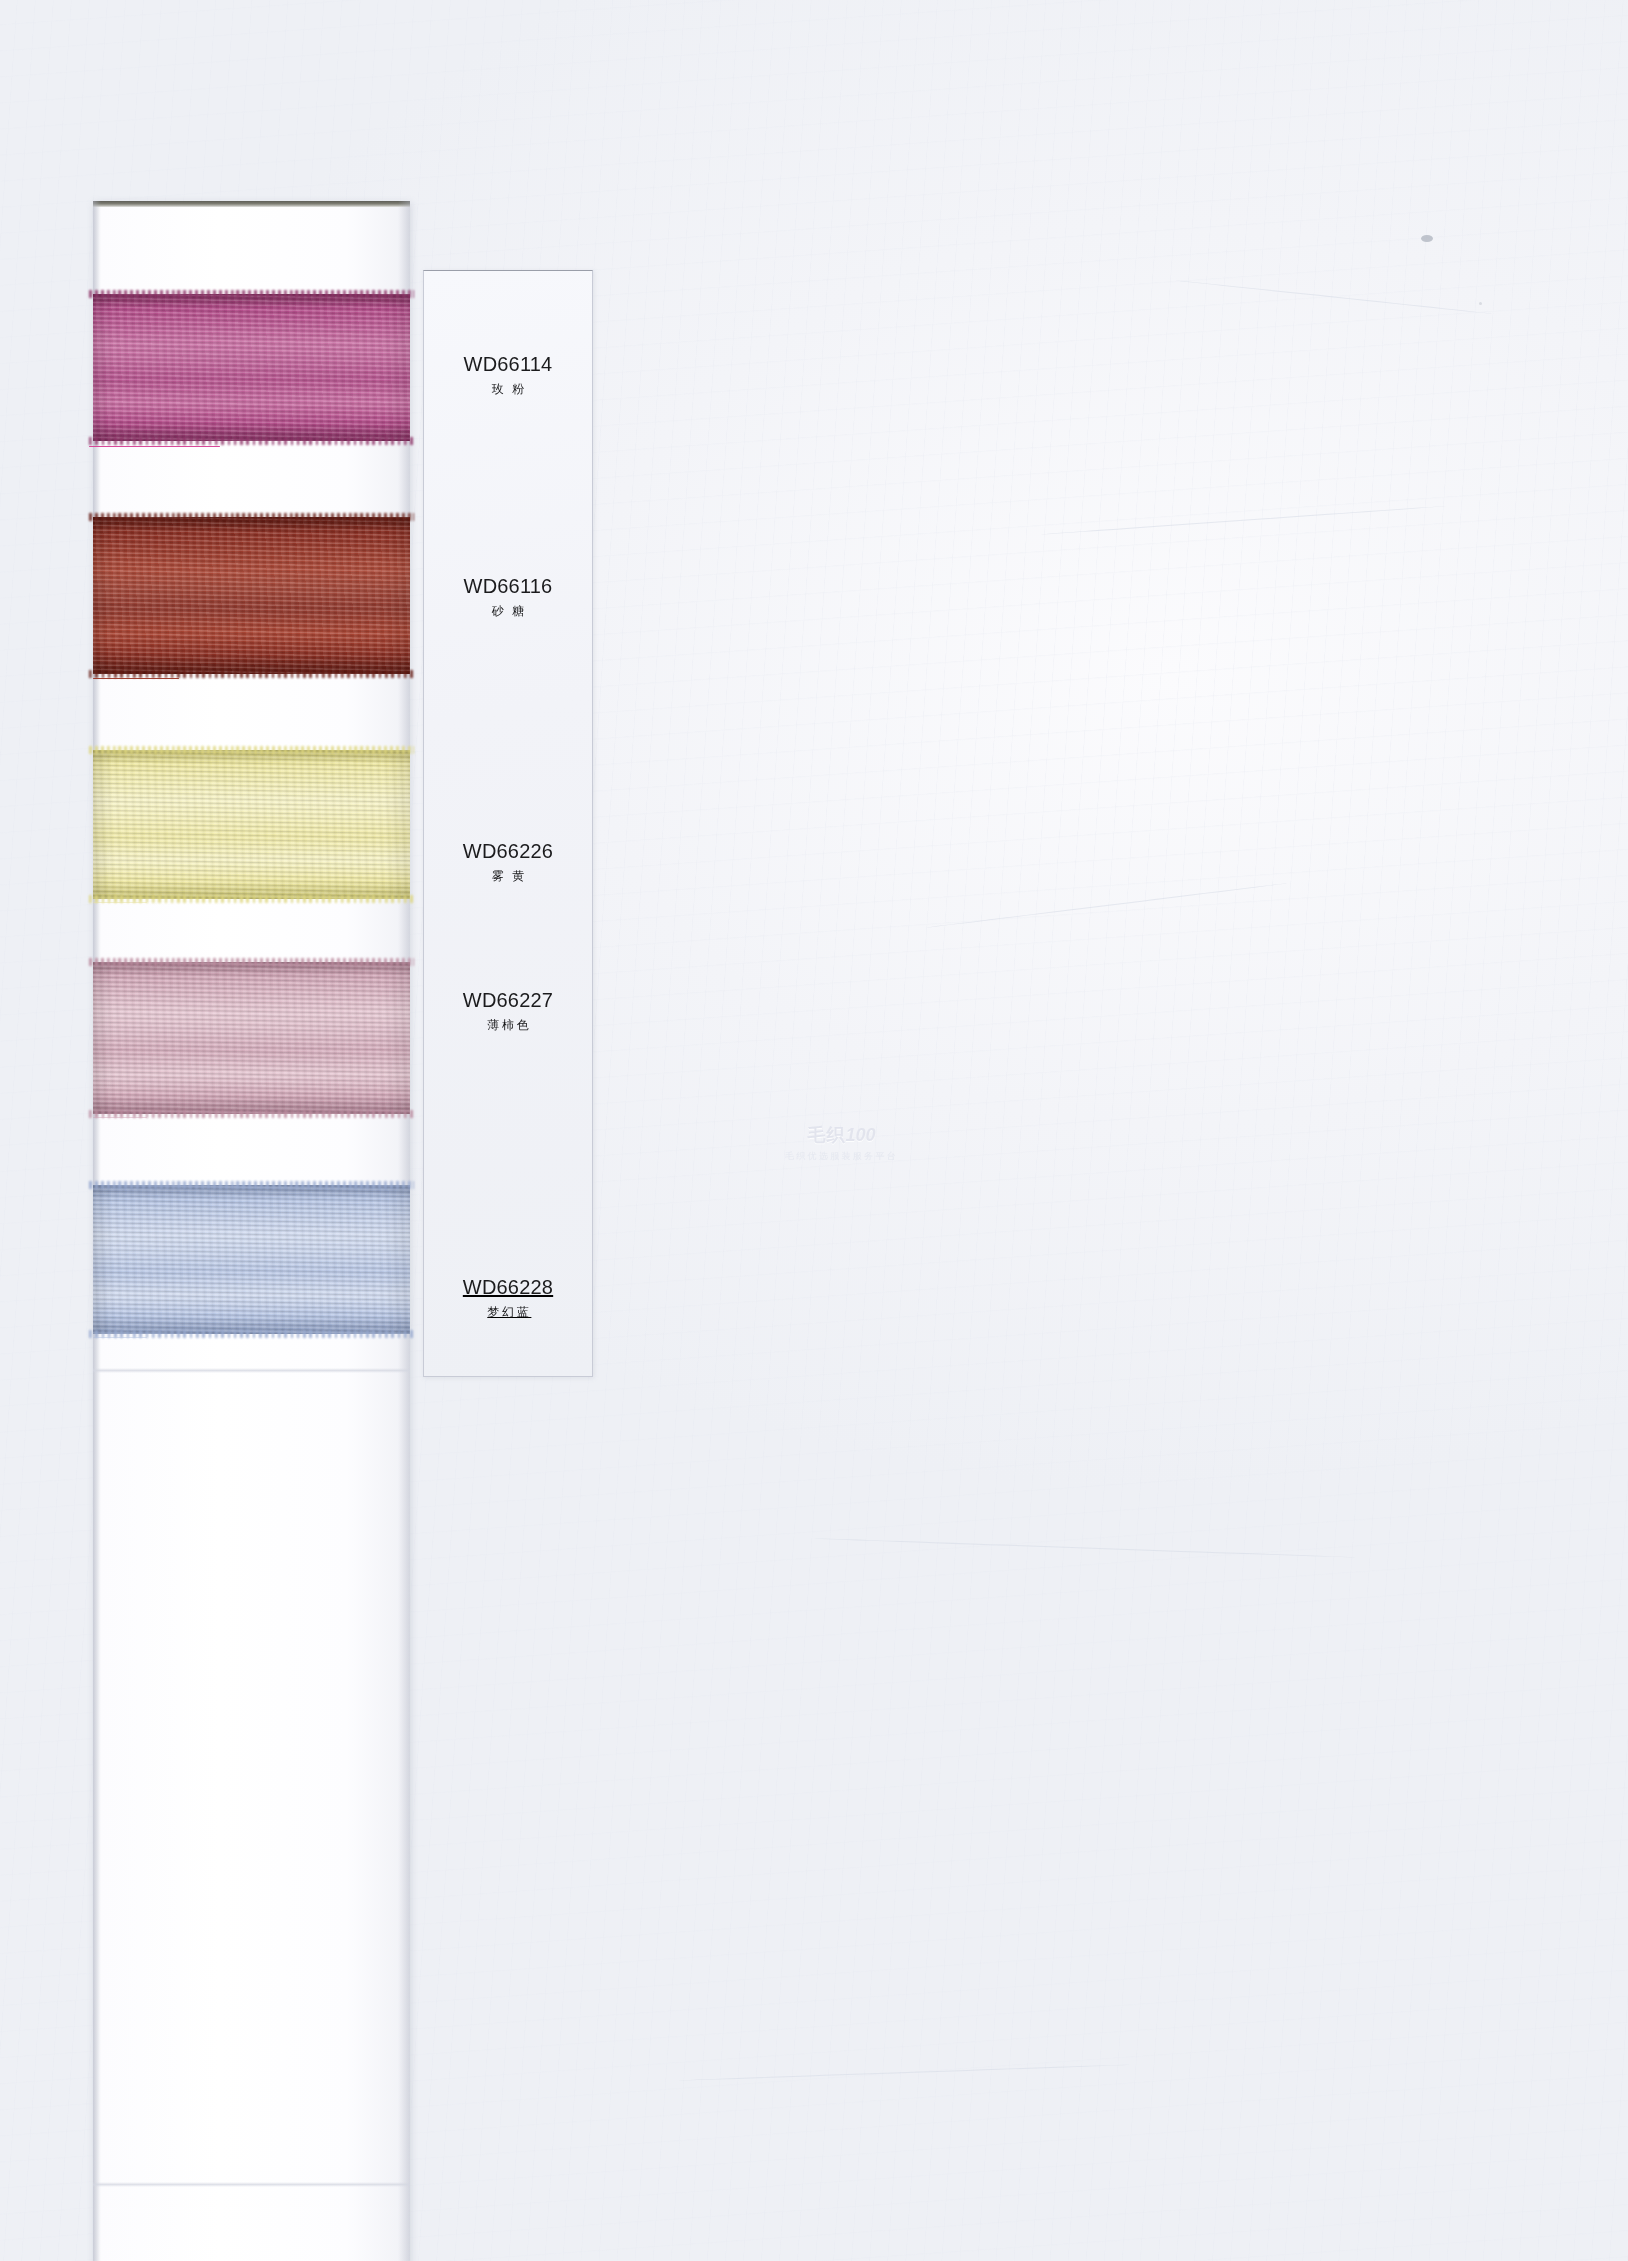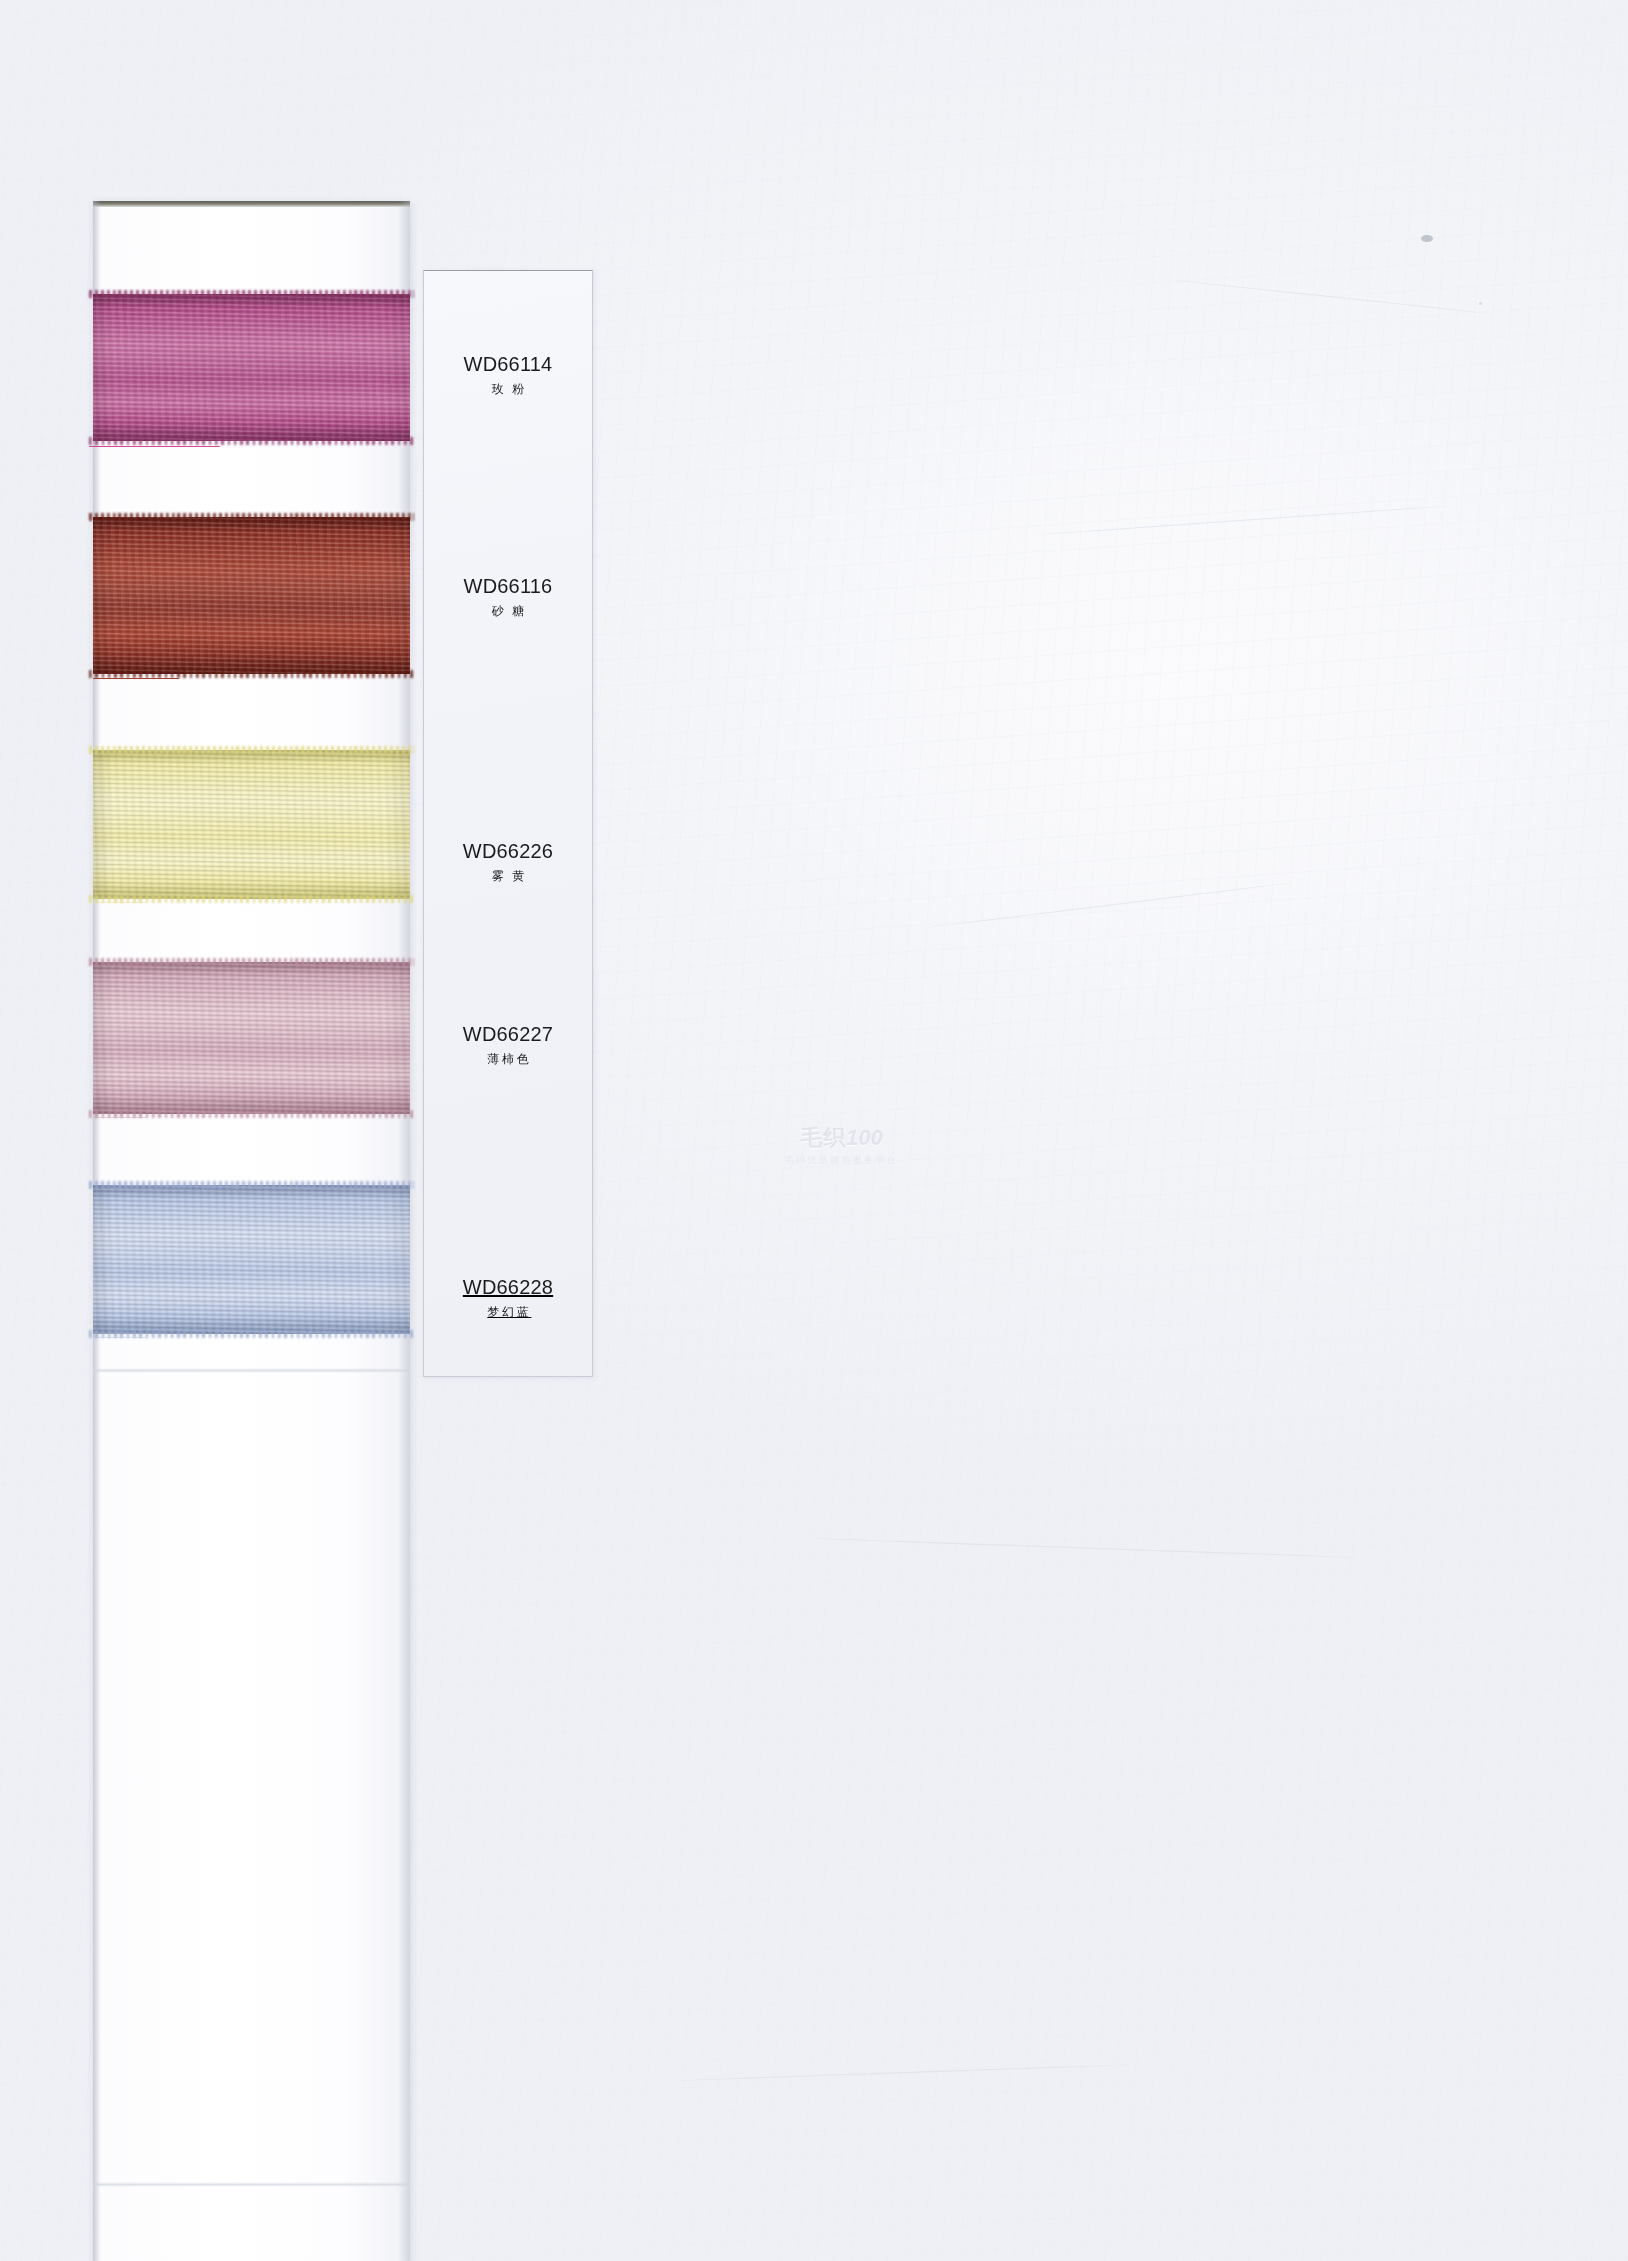--- a/index.html
+++ b/index.html
@@ -52,21 +52,21 @@
   .watermark {
     position: absolute;
     left: 769px;
     top: 1126px;
     width: 145px;
     text-align: center;
     user-select: none;
     pointer-events: none;
   }
   .watermark .wm-main {
-    font-size: 22px;
+    font-size: 18px;
     letter-spacing: 0.9px;
     color: rgba(223,226,236,.92);
     text-shadow: 0 0.5px 0 rgba(255,255,255,.85);
     line-height: 1.05;
     font-weight: 700;
     white-space: nowrap;
   }
   .watermark .wm-main .wm-num {
     font-style: italic;
     font-weight: 700;
@@ -291,21 +291,21 @@
           <div class="label-name">玫 粉</div>
         </div>
         <div class="label-row" style="top: 303px;">
           <div class="label-code">WD66116</div>
           <div class="label-name">砂 糖</div>
         </div>
         <div class="label-row" style="top: 568px;">
           <div class="label-code">WD66226</div>
           <div class="label-name">雾 黄</div>
         </div>
-        <div class="label-row" style="top: 751px;">
+        <div class="label-row" style="top: 717px;">
           <div class="label-code">WD66227</div>
           <div class="label-name">薄柿色</div>
         </div>
         <div class="label-row" style="top: 1004px; text-decoration: underline;">
           <div class="label-code">WD66228</div>
           <div class="label-name">梦幻蓝</div>
         </div>
       </div>
   </div>
 

